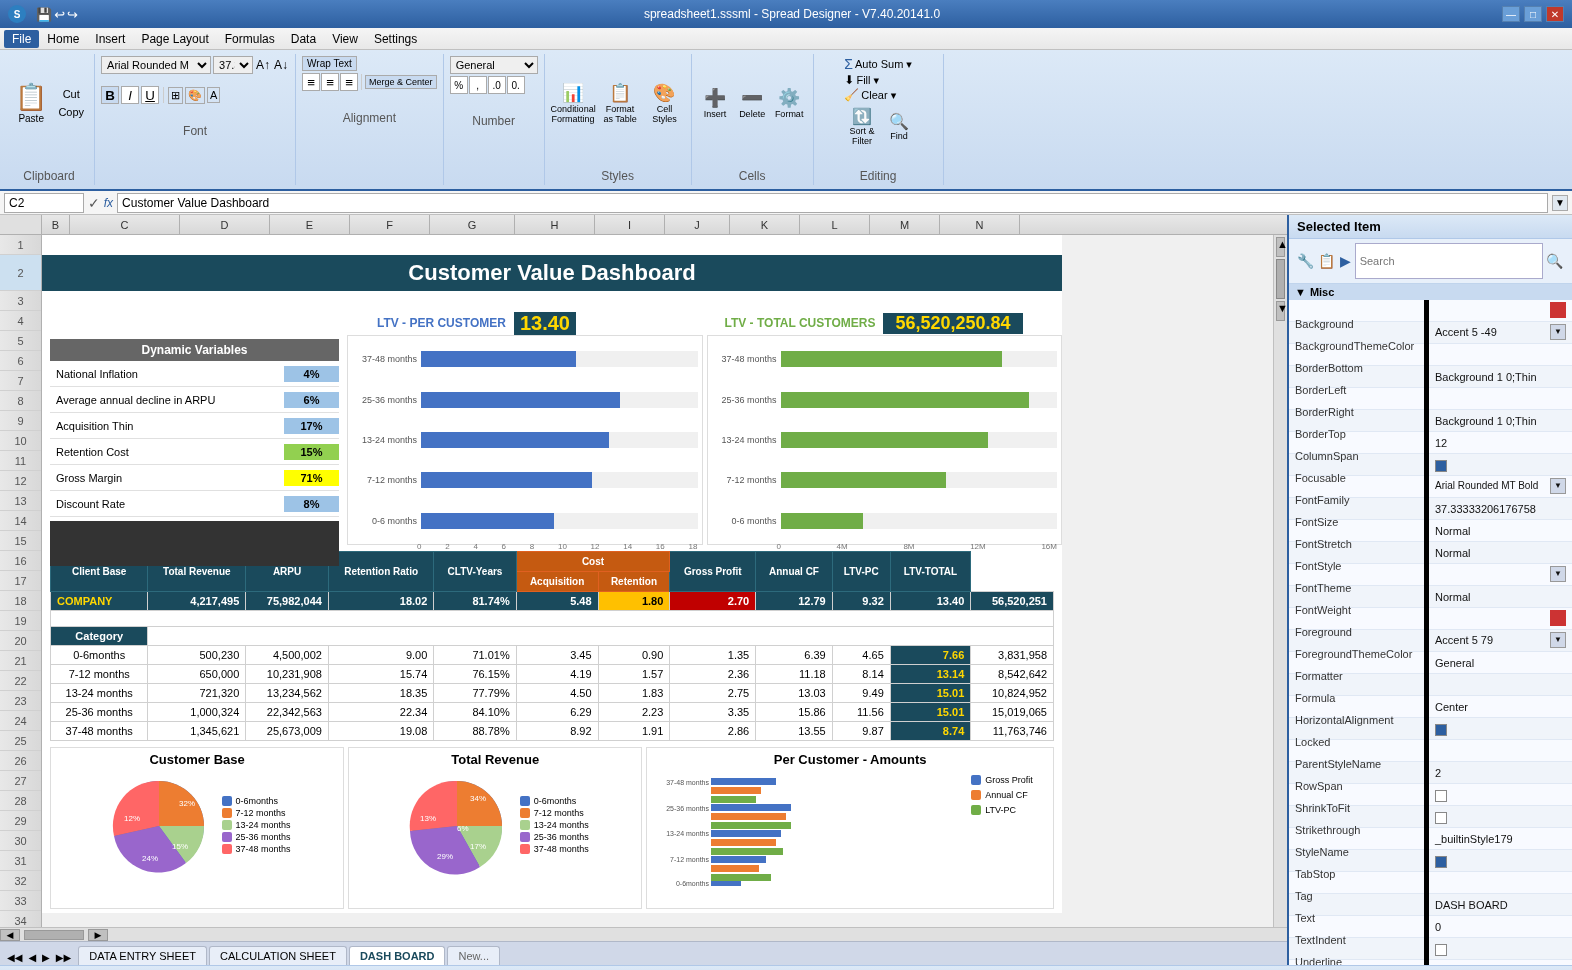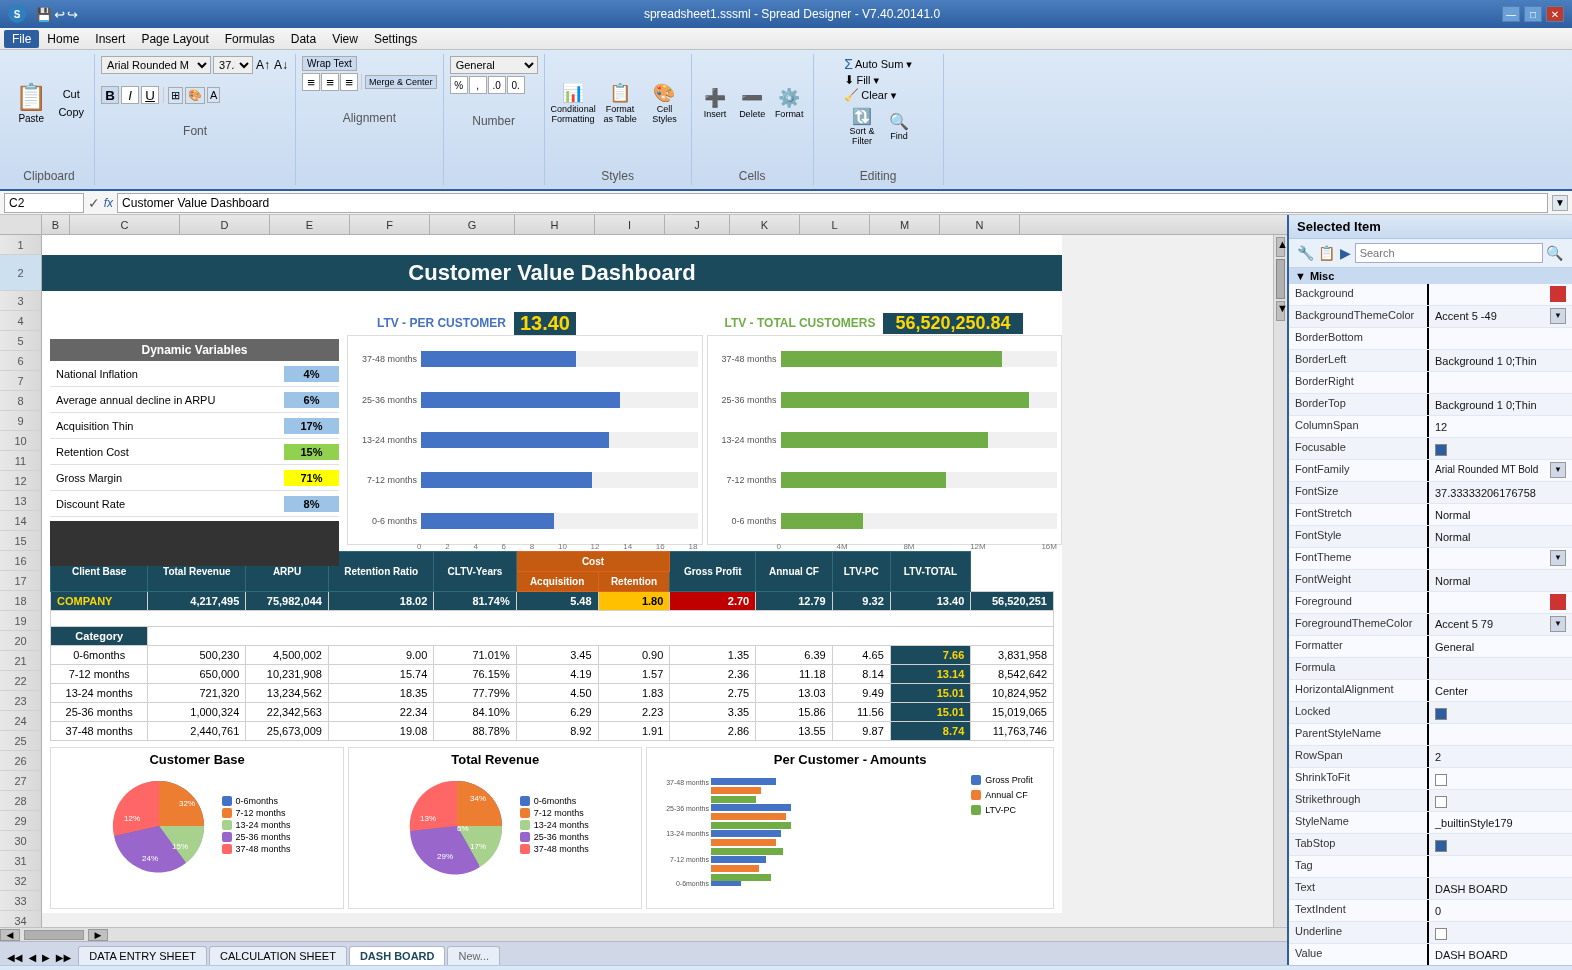--- a/index.html
+++ b/index.html
@@ -315,43 +315,43 @@
       padding: 4px 8px;
       background: #e8f0fa;
       border-bottom: 1px solid #c0d4ec;
       align-items: center;
     }
     .right-panel-search {
       flex: 1;
       border: 1px solid #aac;
       padding: 2px 4px;
       font-size: 11px;
-      height: 20px;
+      height: 36px;
     }
     .props-section {
       background: #c8daf0;
       padding: 2px 6px;
       font-weight: bold;
       font-size: 11px;
       display: flex;
       align-items: center;
       gap: 4px;
     }
     .prop-row {
       display: flex;
       border-bottom: 1px solid #e0e8f4;
       height: 22px;
     }
     .prop-row:nth-child(even) { background: #f8faff; }
     .prop-name {
       width: 140px;
       min-width: 140px;
-      padding: 1px 6px;
+      padding: 16px 6px;
       color: #333;
-      border-right: 2px solid #000000;
+      border-right: 5px solid #000000;
       font-size: 11px;
       line-height: 16px;
       overflow: hidden;
       white-space: nowrap;
     }
     .prop-value {
       flex: 1;
       padding: 3px 6px;
       font-size: 11px;
       color: #111;
@@ -935,21 +935,21 @@
                   <td>6.29</td>
                   <td>2.23</td>
                   <td>3.35</td>
                   <td>15.86</td>
                   <td>11.56</td>
                   <td class="ltv-pc">15.01</td>
                   <td>15,019,065</td>
                 </tr>
                 <tr>
                   <td style="text-align:center;">37-48 months</td>
-                  <td>2,440,761</td>
+                  <td>1,345,621</td>
                   <td>25,673,009</td>
                   <td>19.08</td>
                   <td>88.78%</td>
                   <td>8.92</td>
                   <td>1.91</td>
                   <td>2.86</td>
                   <td>13.55</td>
                   <td>9.87</td>
                   <td class="ltv-pc">8.74</td>
                   <td>11,763,746</td>

